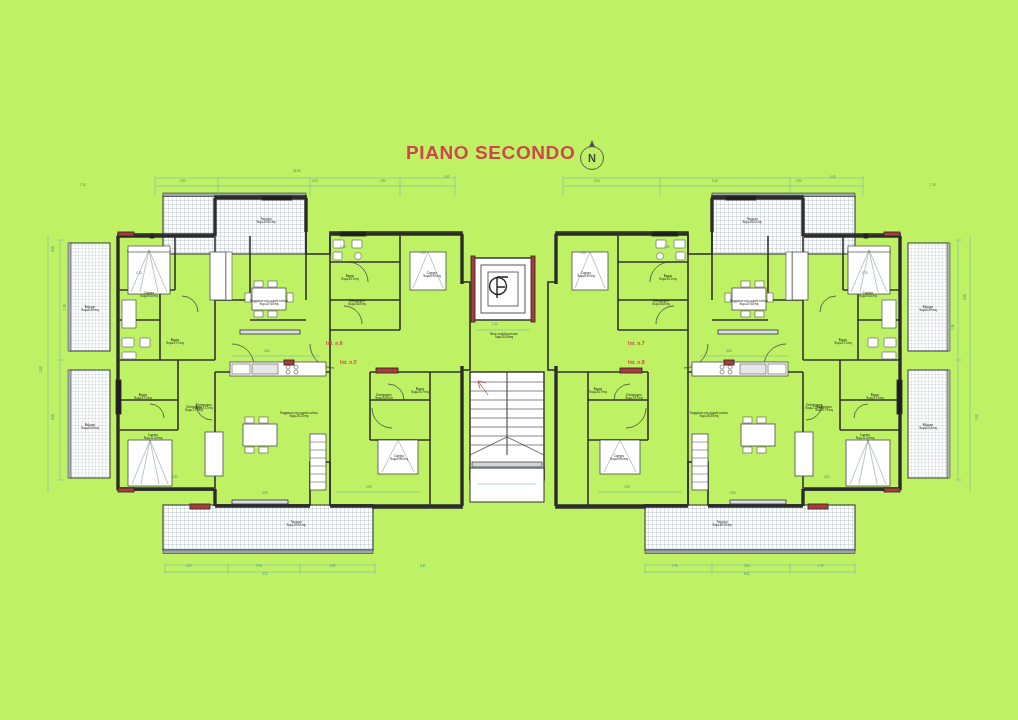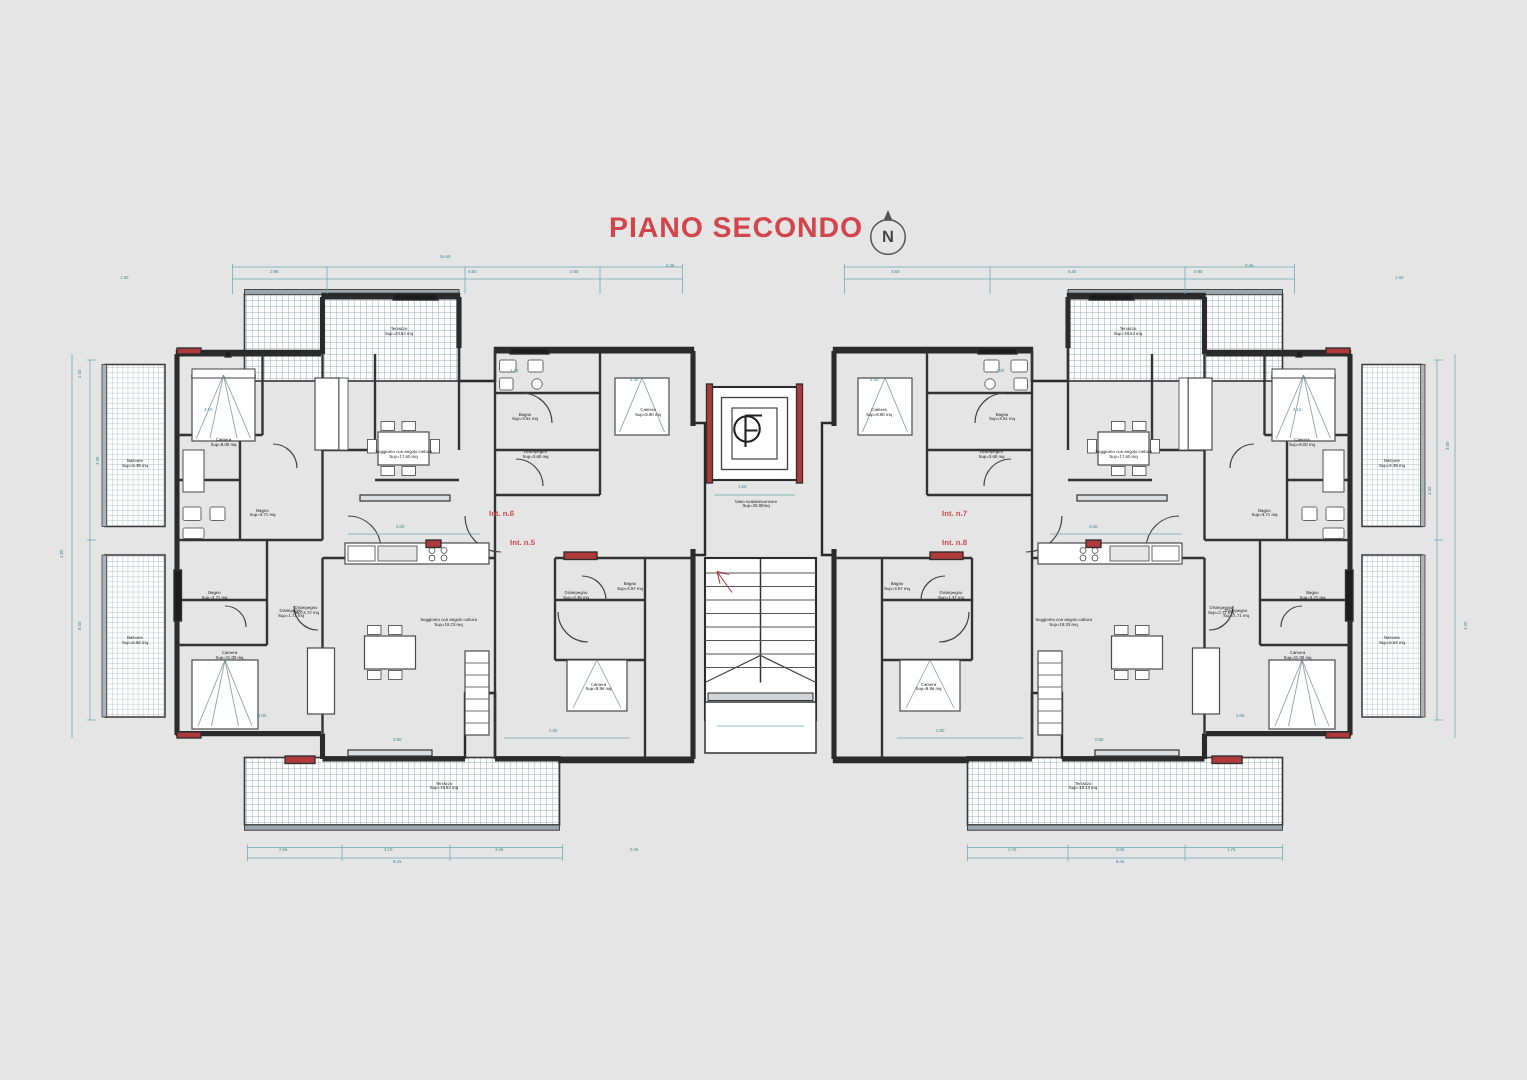--- a/index.html
+++ b/index.html
@@ -1,18 +1,18 @@
 <!DOCTYPE html>
 <html><head>
 <meta charset="utf-8">
 <title>Piano Secondo</title>
 <style>
   html,body{margin:0;padding:0;background:#ffffff;}
   body{width:1018px;height:720px;overflow:hidden;font-family:"Liberation Sans",sans-serif;}
-  #stage{position:relative;width:1018px;height:720px;background:#e5e5e5;}
+  #stage{position:relative;width:1018px;height:720px;background:#bef264;}
 
   
   .title{
     position:absolute; left:406px; top:142px;
     font-size:19px; font-weight:bold; letter-spacing:.6px;
     color:#d0464c; font-family:"Liberation Sans",sans-serif;
     white-space:nowrap;
   }
   .north{
     position:absolute; left:580px; top:146px; width:22px; height:22px;

